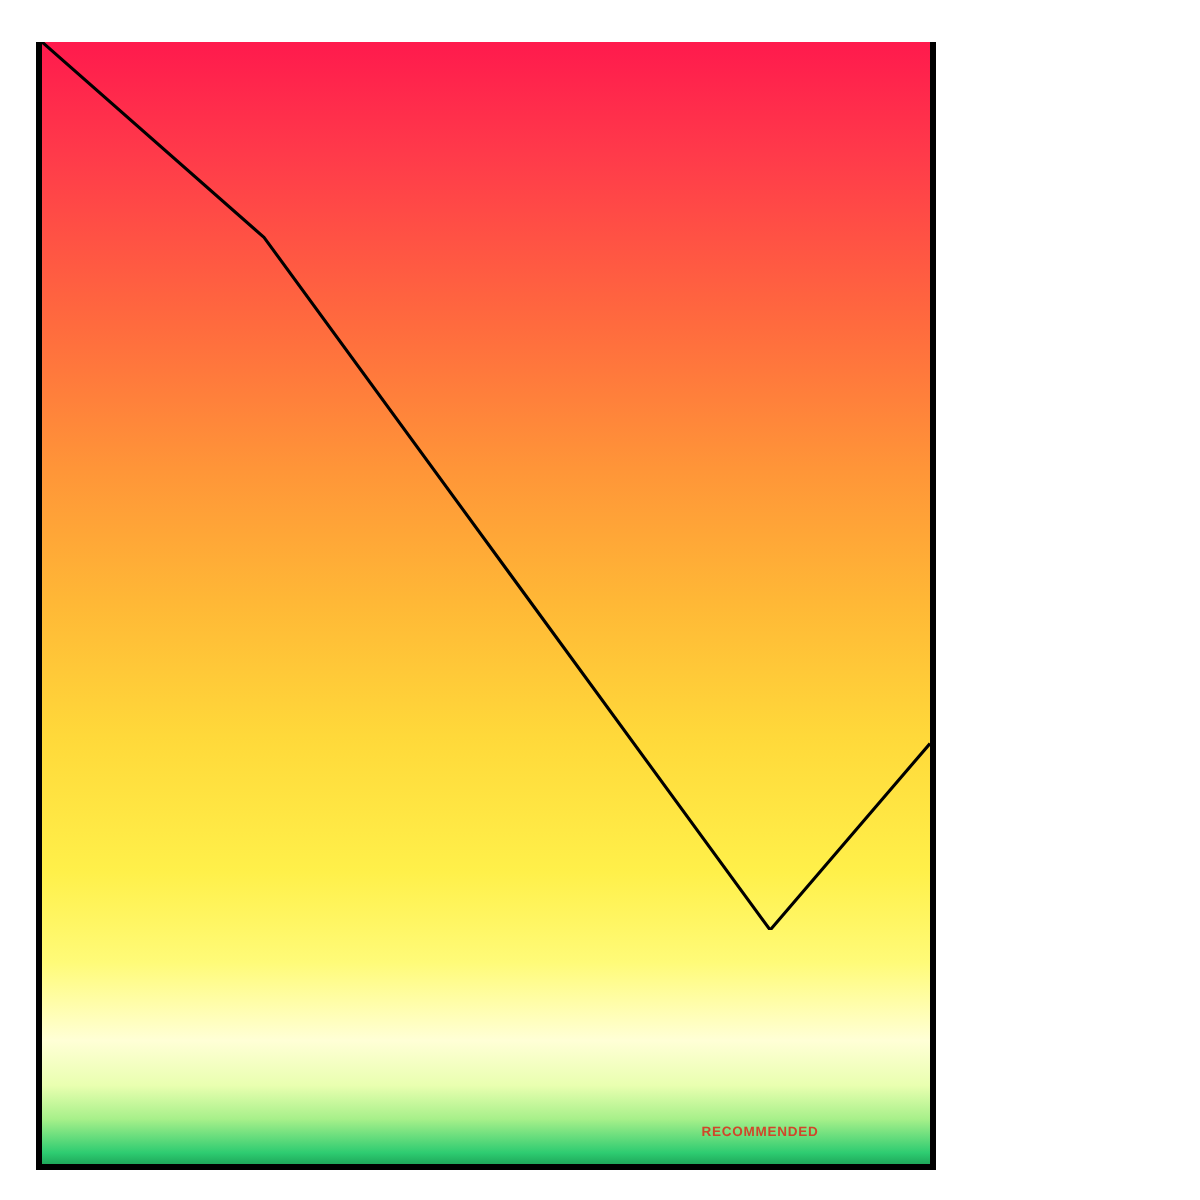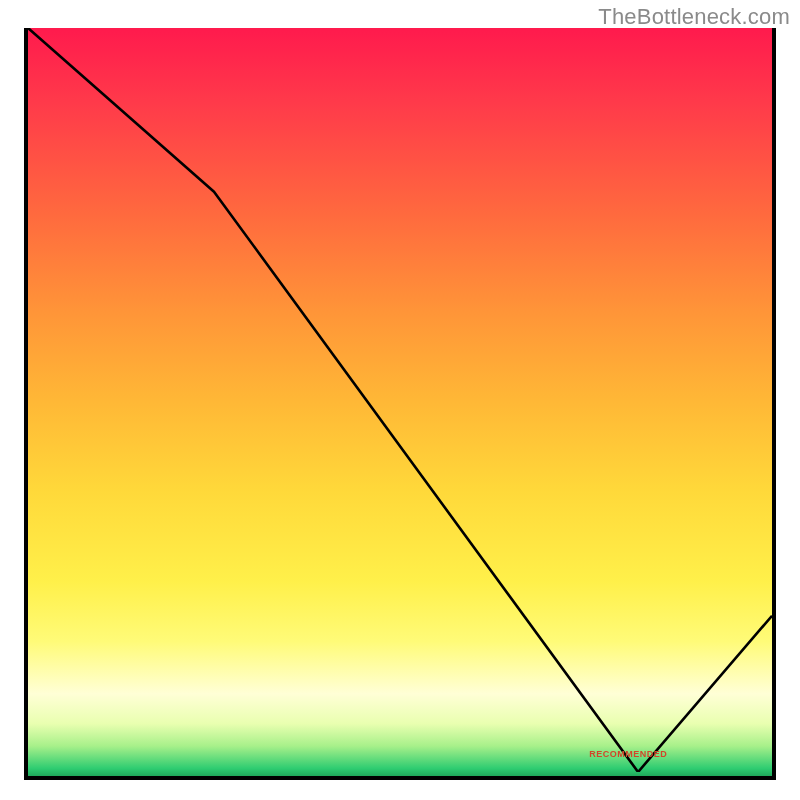--- a/index.html
+++ b/index.html
@@ -22,21 +22,21 @@
     right: 10px;
     color: #8a8a8a;
     font-size: 22px;
     font-weight: 400;
     letter-spacing: 0.2px;
   }
   .plot-frame {
     position: absolute;
     left: 24px;
     top: 28px;
-    width: 752px;
+    width: 600px;
     height: 752px;
     border-left: 4px solid #000;
     border-right: 4px solid #000;
     border-bottom: 4px solid #000;
     box-sizing: border-box;
     overflow: hidden;
   }
   .gradient-bg {
     position: absolute;
     inset: 0;
@@ -69,21 +69,20 @@
     letter-spacing: 0.5px;
     white-space: nowrap;
     pointer-events: none;
   }
 </style>
 </head>
 <body>
 
 <div class="canvas">
 
-  <div class="attribution">TheBottleneck.com</div>
 
   <div class="plot-frame">
     <div class="gradient-bg"></div>
 
     <svg class="line-layer" viewBox="0 0 100 100" preserveAspectRatio="none">
       <polyline id="curve-poly" fill="none" stroke="#000" stroke-width="0.35" stroke-linejoin="round" points="0.00,0.00 25.00,22.00 82.00,100.00 100.00,79.00"></polyline>
     </svg>
 
     <div id="marker" class="marker-label" style="left: calc(80% - 34px); top: calc(98% - 12px);">RECOMMENDED</div>
   </div>

